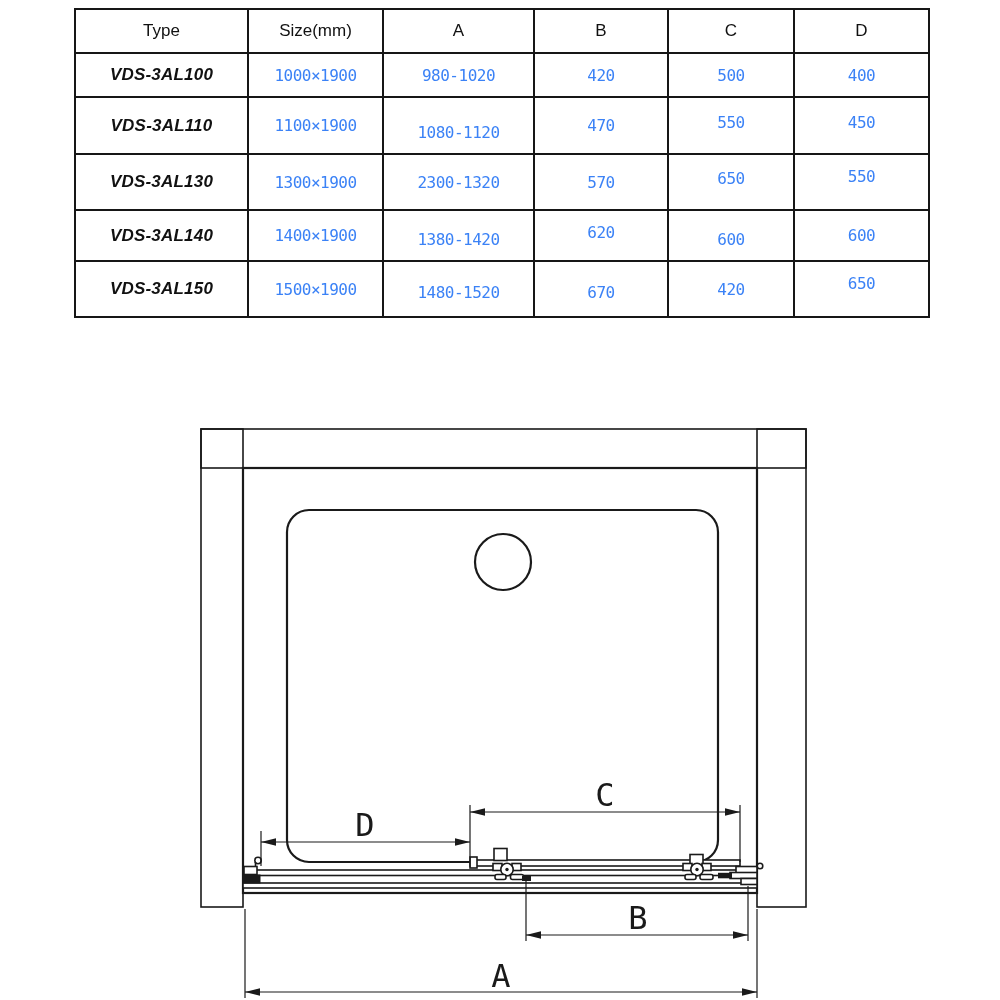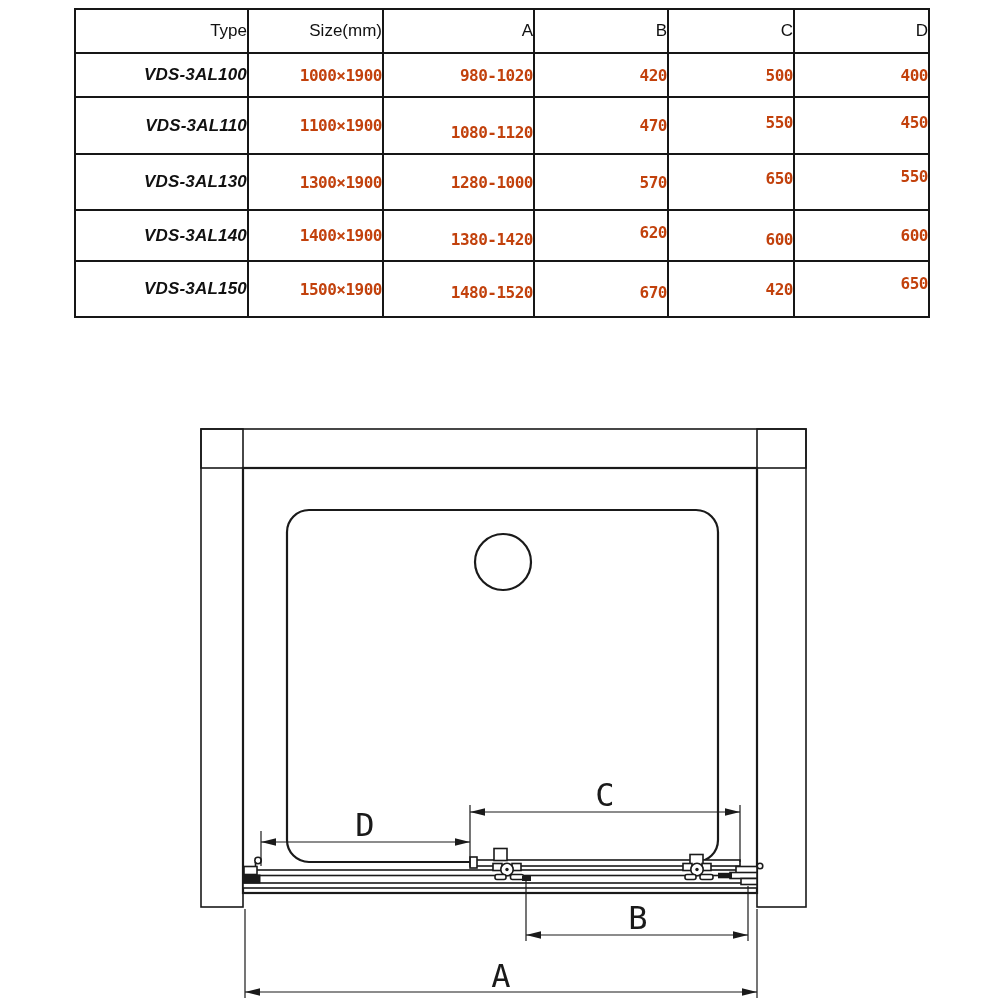--- a/index.html
+++ b/index.html
@@ -2,26 +2,26 @@
 <html><head>
 <meta charset="utf-8">
 <style>
   html,body{margin:0;padding:0;background:#fff;}
   #page{position:relative;width:1000px;height:1000px;background:#ffffff;overflow:hidden;
         font-family:"Liberation Sans",sans-serif;color:#111;}
 
   
   #spec-table{position:absolute;left:74px;top:8px;width:854px;border-collapse:collapse;
               table-layout:fixed;background:#fff;}
-  #spec-table th,#spec-table td{border:2px solid #161616;text-align:right;vertical-align:middle;
+  #spec-table th,#spec-table td{border:2px solid #161616;text-align:center;vertical-align:middle;
               padding:0;overflow:hidden;white-space:nowrap;}
   #spec-table th{height:42px;font-size:17px;font-weight:400;font-family:"Liberation Sans",sans-serif;}
   #spec-table td{height:42px;}
   .cell-type{font-size:17px;font-weight:700;font-family:"Liberation Sans",sans-serif;letter-spacing:.2px;font-style:italic;}
-  .cell-num{font-size:16px;font-weight:700;font-family:"DejaVu Sans Mono",monospace;color:#c2410c;letter-spacing:-0.5px;}
+  .cell-num{font-size:16px;font-weight:400;font-family:"DejaVu Sans Mono",monospace;color:#3b82f6;letter-spacing:-0.5px;}
   .dn{padding-top:13px !important;}
   .dn2{padding-top:7px !important;margin-left:34px;}
   .up{padding-bottom:12px !important;}
   .up2{padding-bottom:7px !important;}
 
   
   #diagram{position:absolute;left:0;top:0;width:1000px;height:1000px;}
   .ln{stroke:#1a1a1a;fill:none;}
   .w15{stroke-width:1.6;}
   .w2{stroke-width:2.2;}
@@ -66,21 +66,21 @@
       <td class="cell-type">VDS-3AL110</td>
       <td class="cell-num">1100×1900</td>
       <td class="cell-num dn">1080-1120</td>
       <td class="cell-num">470</td>
       <td class="cell-num up2">550</td>
       <td class="cell-num up2">450</td>
     </tr>
     <tr>
       <td class="cell-type">VDS-3AL130</td>
       <td class="cell-num">1300×1900</td>
-      <td class="cell-num">1280-1000</td>
+      <td class="cell-num">2300-1320</td>
       <td class="cell-num">570</td>
       <td class="cell-num up2">650</td>
       <td class="cell-num up">550</td>
     </tr>
     <tr>
       <td class="cell-type">VDS-3AL140</td>
       <td class="cell-num">1400×1900</td>
       <td class="cell-num dn2">1380-1420</td>
       <td class="cell-num up2">620</td>
       <td class="cell-num dn2">600</td>

